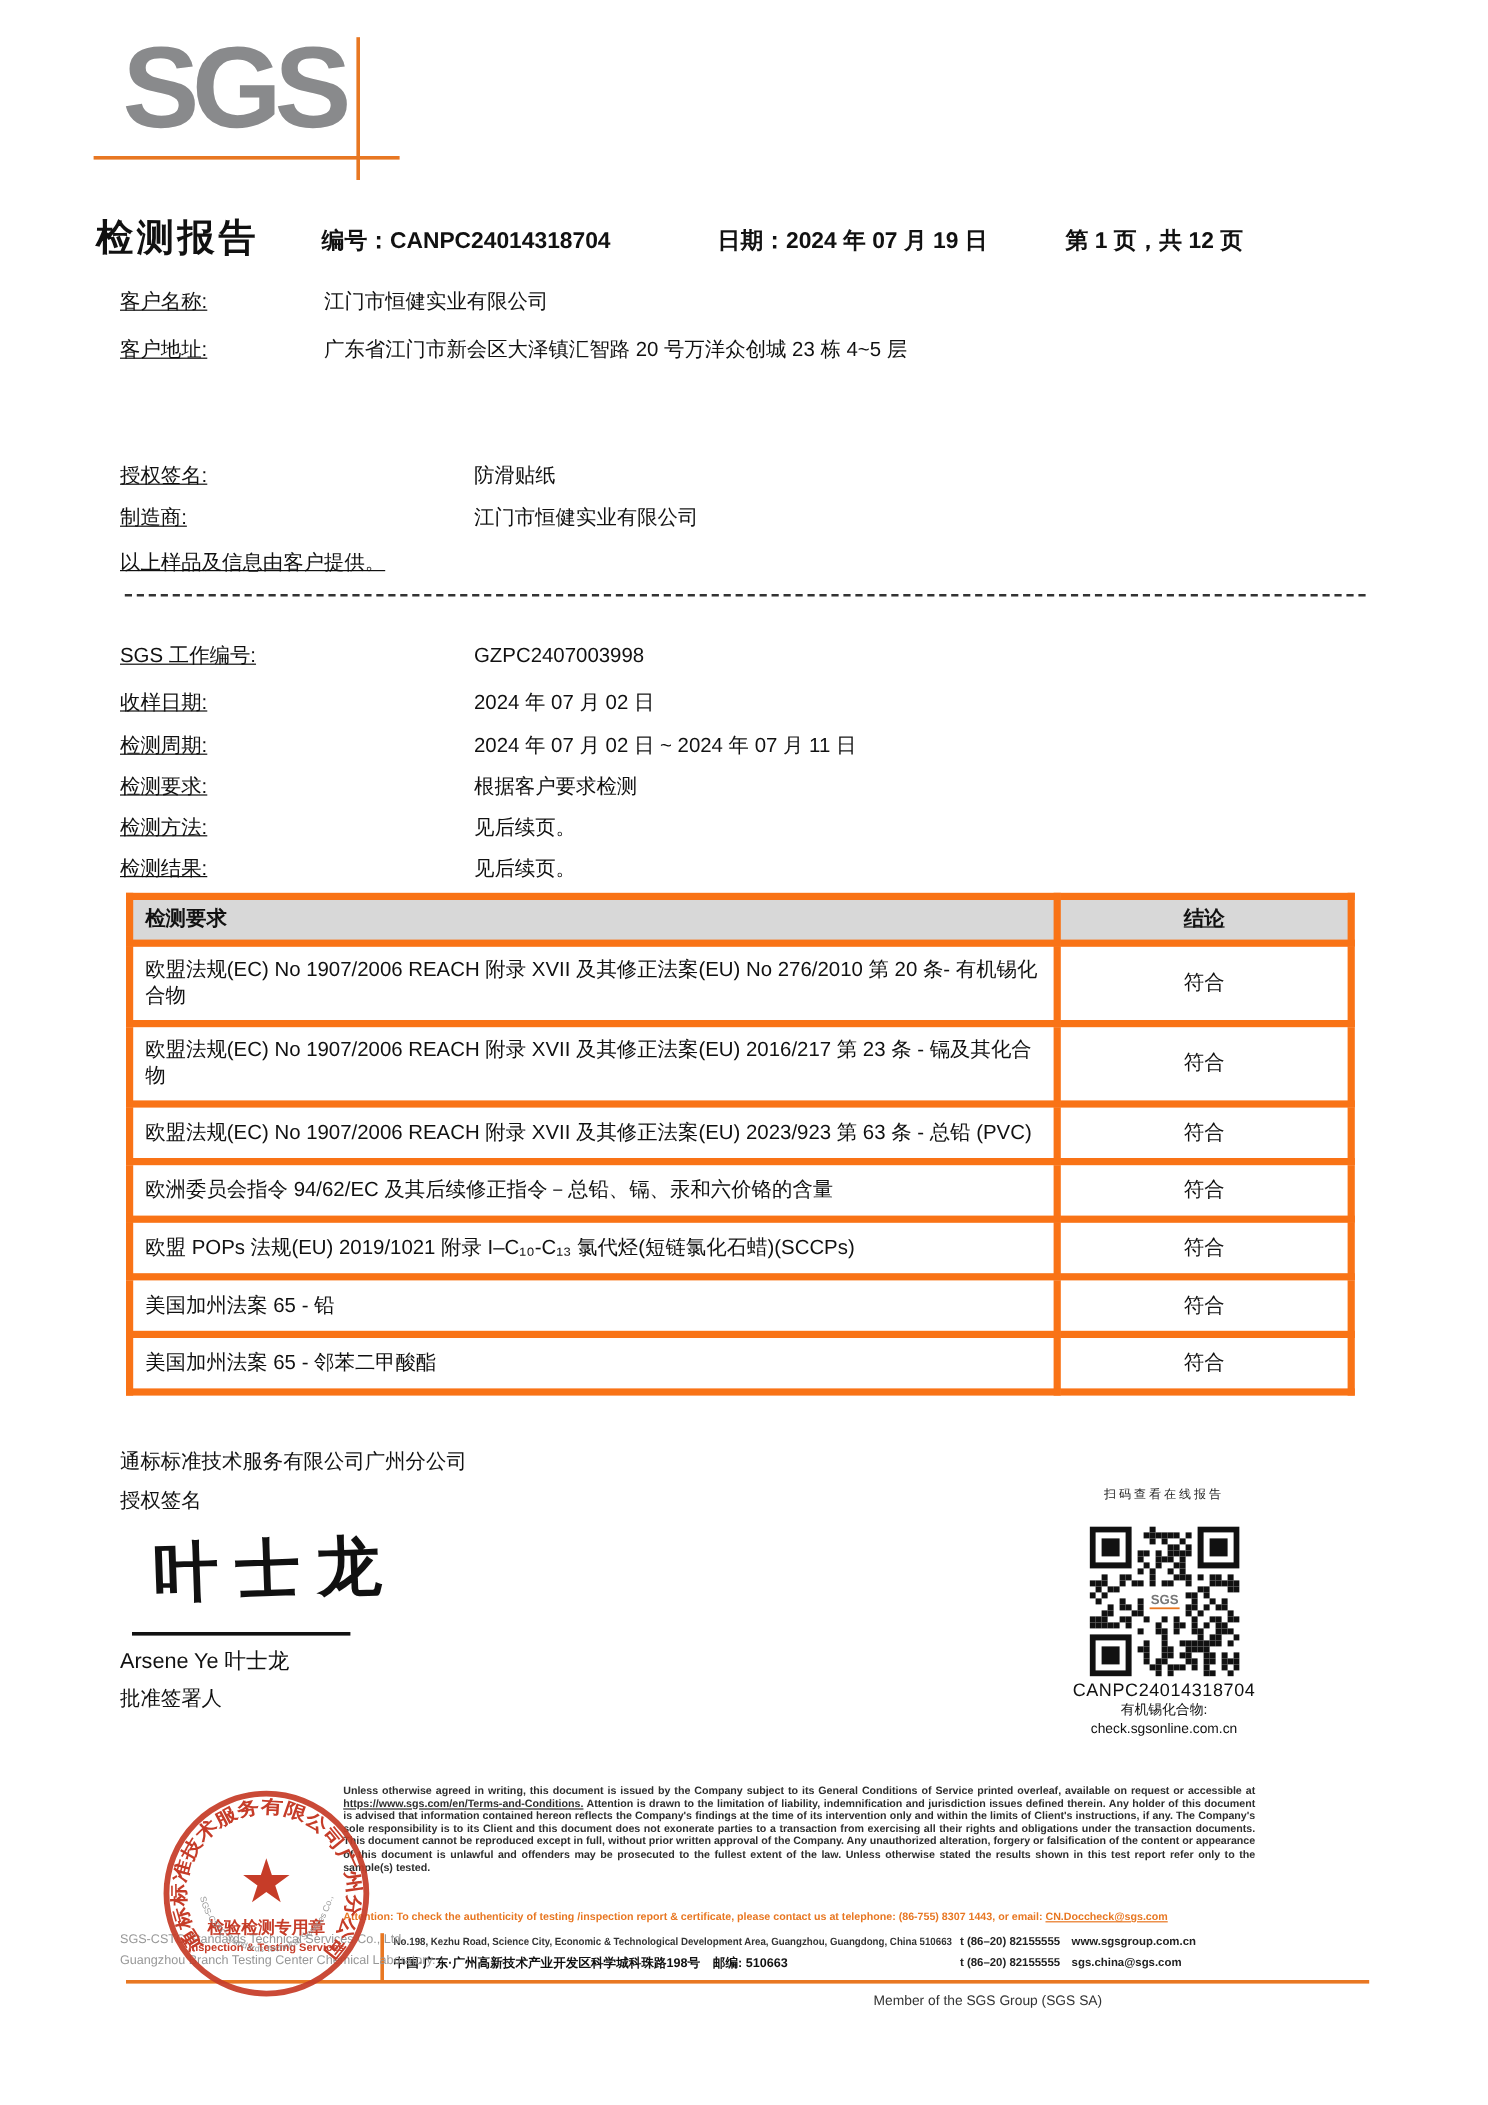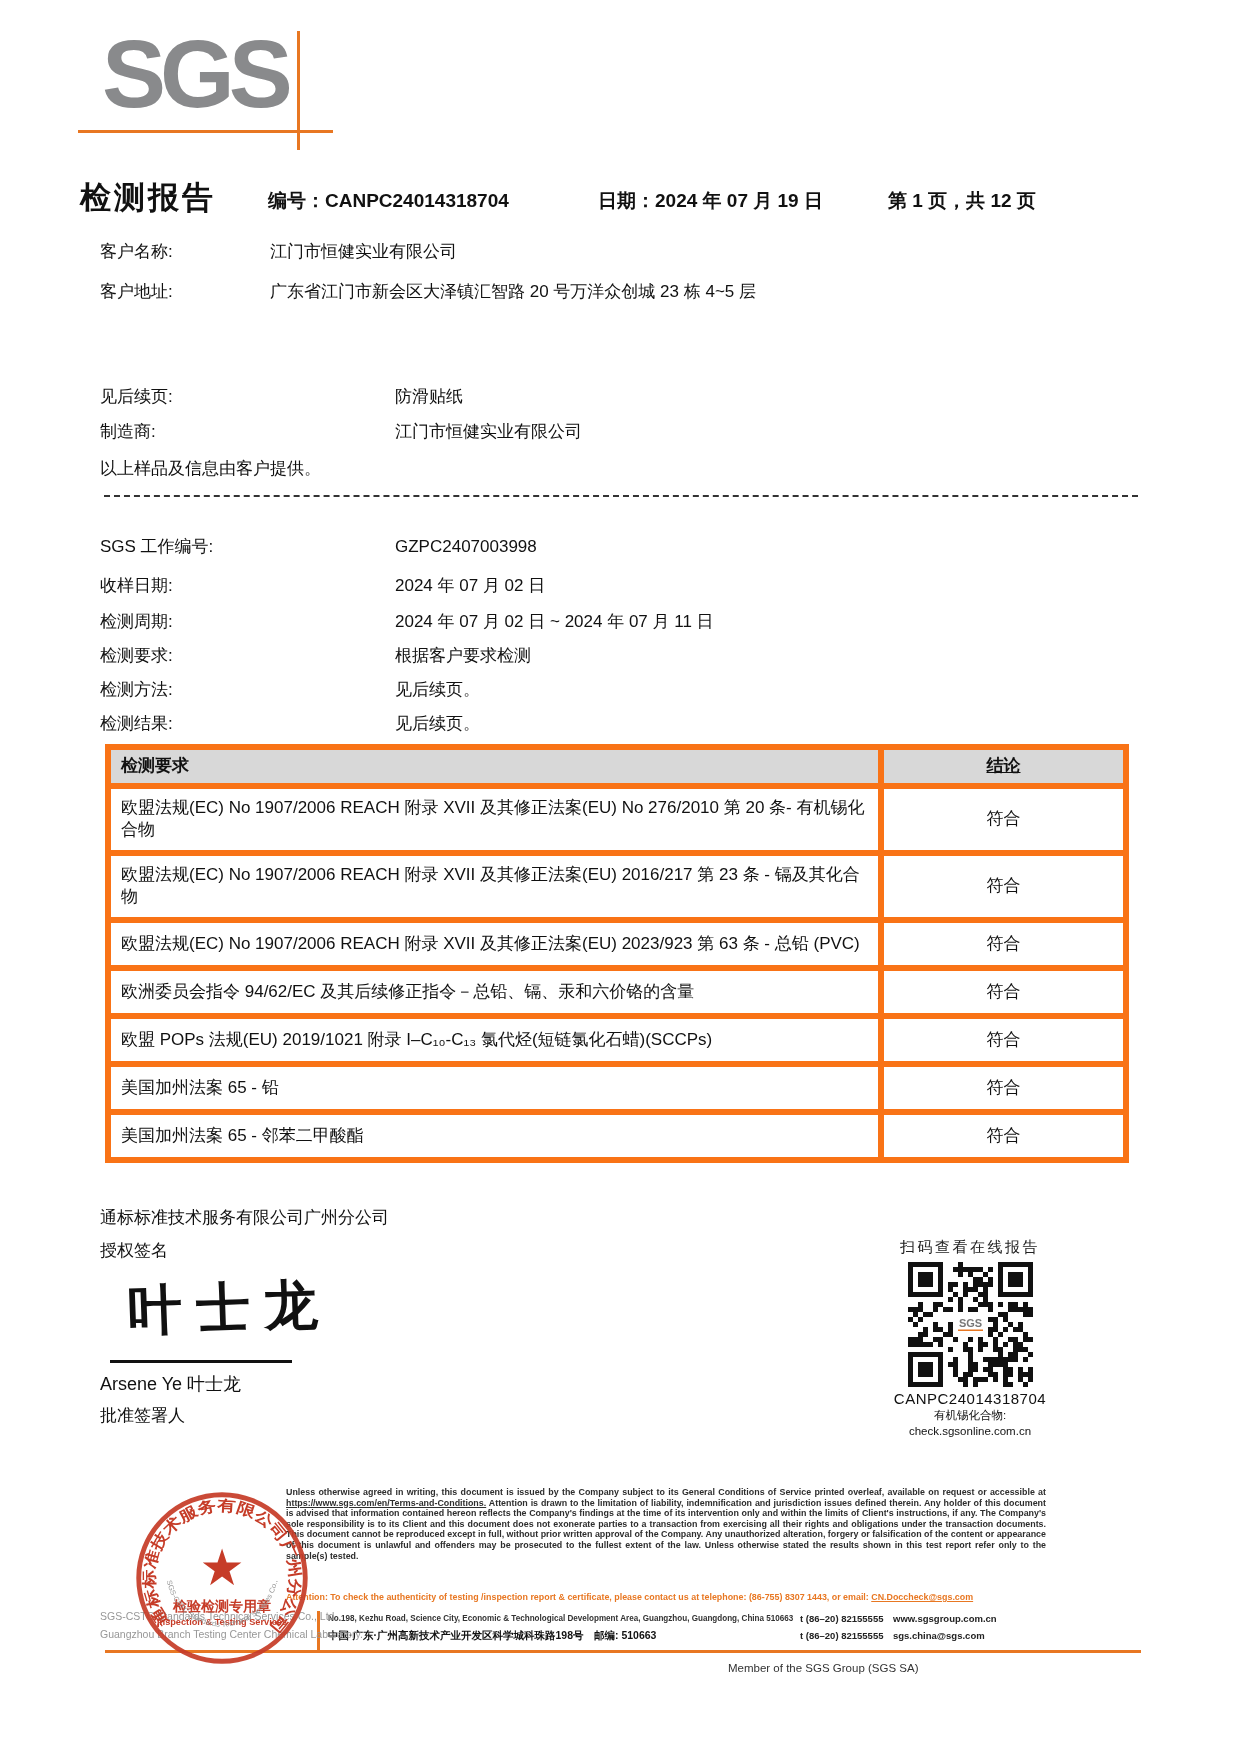--- a/index.html
+++ b/index.html
@@ -12,21 +12,21 @@
              letter-spacing:-6px;line-height:1;}
   .logo-hline{left:78px;top:130px;width:255px;height:3px;background:#e87722;}
   .logo-vline{left:297px;top:31px;width:3px;height:119px;background:#e87722;}
   .title{left:80px;top:177px;font-size:31px;font-weight:bold;letter-spacing:3px;}
   .meta{font-size:19px;font-weight:bold;}
   .meta-no{left:268px;top:188px;}
   .meta-date{left:598px;top:188px;}
   .meta-page{left:888px;top:188px;}
 
   .lbl,.val{font-size:17px;line-height:1.3;}
-  .lab-x{left:100px;} .cli-v{left:270px;} .smp-v{left:395px;}
+  .lab-x{left:100px;text-decoration:underline;} .cli-v{left:270px;} .smp-v{left:395px;}
 
   .dash-sep{left:104px;top:495px;width:1034px;border-top:2px dashed #333;}
 
   
   .req-table{position:absolute;left:105px;top:744px;width:1018px;border-collapse:collapse;
              table-layout:fixed;border:2px solid #222;}
   .req-table th,.req-table td{border:6px solid #f97316;font-size:17px;line-height:1.33;
              padding:8px 10px;vertical-align:middle;}
   .req-table th{background:#d8d8d8;font-weight:bold;text-align:left;padding:5px 10px;}
   .req-table th.c2{text-align:center;text-decoration:underline;}
@@ -37,21 +37,21 @@
   .so-company{left:100px;top:1206px;font-size:17px;}
   .so-auth{left:100px;top:1239px;font-size:17px;}
   .sig-script{left:128px;top:1272px;font-size:54px;font-weight:bold;letter-spacing:14px;
               font-family:"DejaVu Serif","Liberation Serif",serif;transform:rotate(-2deg);}
   .sig-line{left:110px;top:1360px;width:182px;height:3px;background:#111;}
   .so-name{left:100px;top:1372px;font-size:18px;}
   .so-role{left:100px;top:1404px;font-size:17px;}
 
   
   .qr-wrap{left:893px;top:1238px;width:154px;text-align:center;}
-  .qr-caption{font-size:15px;letter-spacing:2.5px;color:#222;margin-bottom:5px;white-space:nowrap;}
+  .qr-caption{font-size:10px;letter-spacing:2.5px;color:#222;margin-bottom:20px;white-space:nowrap;}
   #qr-svg{display:block;margin:0 auto;}
   .qr-code-num{font-size:15px;margin-top:3px;color:#111;letter-spacing:.5px;}
   .qr-verify{font-size:11.5px;line-height:1.4;color:#111;}
 
   
   .lab-gray{font-size:10.5px;color:#979797;white-space:nowrap;z-index:1;}
   .lab-gray1{left:100px;top:1610px;}
   .lab-gray2{left:100px;top:1628px;}
   .stamp-svg{left:130px;top:1486px;z-index:3;}
   .legal{left:286px;top:1487px;width:760px;font-size:8.9px;line-height:10.6px;
@@ -82,21 +82,21 @@
   <div class="abs title">检测报告</div>
   <div class="abs meta meta-no"><span>编号：</span><span>CANPC24014318704</span></div>
   <div class="abs meta meta-date"><span>日期：</span><span>2024 年 07 月 19 日</span></div>
   <div class="abs meta meta-page">第 1 页，共 12 页</div>
 
   <div class="abs lbl lab-x" style="top:241px">客户名称:</div>
   <div class="abs val cli-v" style="top:241px">江门市恒健实业有限公司</div>
   <div class="abs lbl lab-x" style="top:281px">客户地址:</div>
   <div class="abs val cli-v" style="top:281px">广东省江门市新会区大泽镇汇智路 20 号万洋众创城 23 栋 4~5 层</div>
 
-  <div class="abs lbl lab-x" style="top:386px">见后续页:</div>
+  <div class="abs lbl lab-x" style="top:386px">授权签名:</div>
   <div class="abs val smp-v" style="top:386px">防滑贴纸</div>
   <div class="abs lbl lab-x" style="top:421px">制造商:</div>
   <div class="abs val smp-v" style="top:421px">江门市恒健实业有限公司</div>
   <div class="abs lbl lab-x" style="top:458px">以上样品及信息由客户提供。</div>
 
   <div class="abs dash-sep"></div>
 
   <div class="abs lbl lab-x" style="top:536px">SGS 工作编号:</div>
   <div class="abs val smp-v" style="top:536px">GZPC2407003998</div>
   <div class="abs lbl lab-x" style="top:575px">收样日期:</div>

